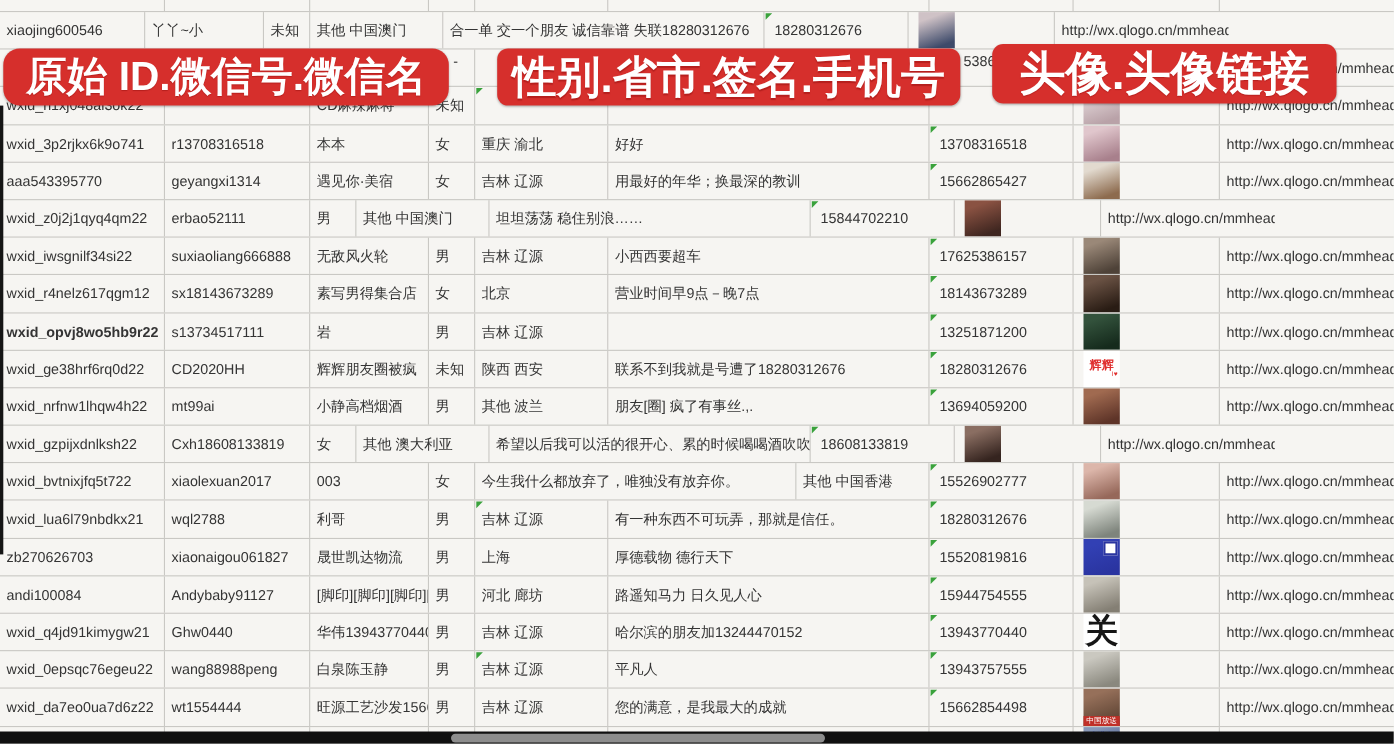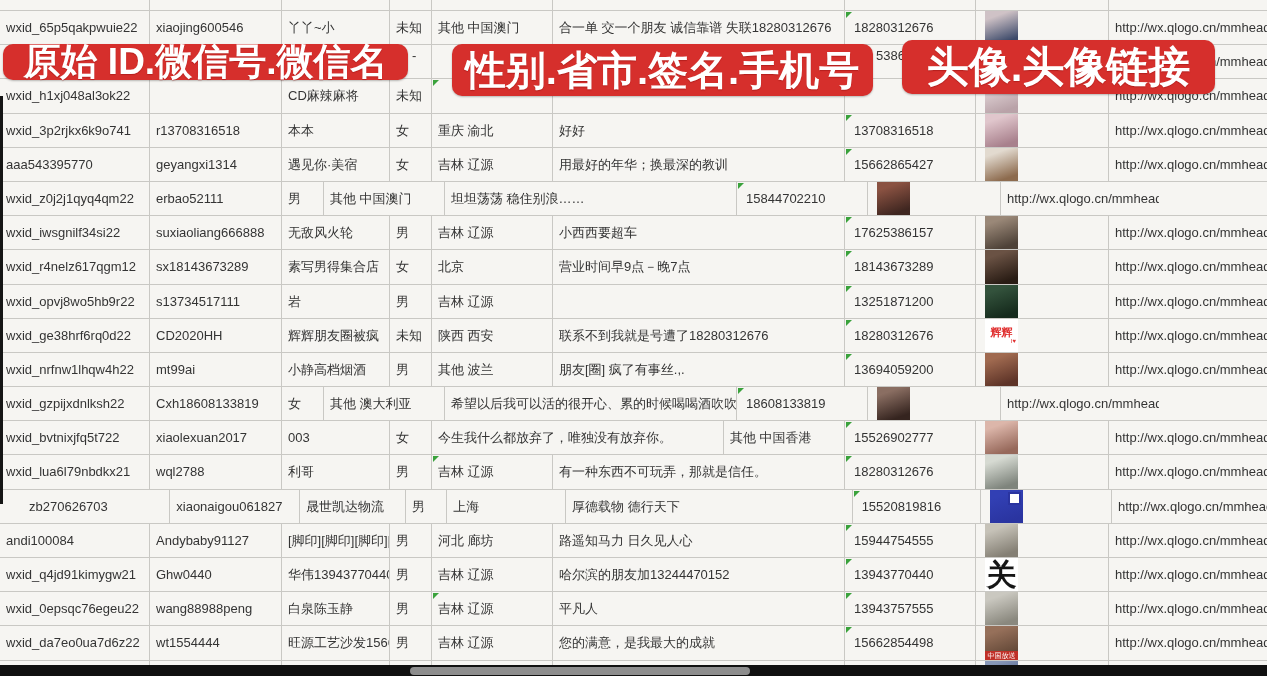--- a/index.html
+++ b/index.html
@@ -36,21 +36,21 @@
     box-shadow:inset 0 0 0 2px #2a34a0;}
   .avatar .strip{position:absolute;left:0;bottom:0;width:100%;height:9px;
     font-size:7px;color:#fff;line-height:9px;text-align:center;letter-spacing:0;}
   .banner{
     position:absolute;z-index:20;background:#d62f2c;border-radius:10px;
     display:flex;align-items:center;justify-content:center;
     color:#fff;font-weight:bold;white-space:nowrap;
     text-shadow:0 1px 1px rgba(120,0,0,.35);
     box-shadow:0 1px 2px rgba(0,0,0,.25);
   }
-  #banner-1{left:3px;top:44px;width:405px;height:36px;font-size:37px;}
+  #banner-1{left:3px;top:44px;width:405px;height:52px;font-size:37px;border-radius:15px;}
   #banner-2{left:452px;top:44px;width:421px;height:52px;font-size:40px;}
   #banner-3{left:902px;top:40px;width:313px;height:54px;font-size:42px;}
   #left-edge{position:absolute;left:0;top:96px;width:3px;height:408px;background:#151515;z-index:15;}
   #bottom-bar{position:absolute;left:0;top:665px;width:1267px;height:11px;background:#101010;z-index:30;}
   #scrubber{position:absolute;left:410px;top:667px;width:340px;height:8px;background:#8d8d8d;border-radius:4px;z-index:31;}
   #overlay-partials{position:absolute;left:0;top:0;z-index:5;}
   .partial-text{position:absolute;font-size:13px;color:#343434;}
 </style>
 </head>
 <body>
@@ -61,21 +61,20 @@
       <div class="cell c-wid" style="width: 132px; line-height: 10px;"></div>
       <div class="cell c-name" style="width: 108px; line-height: 10px;"></div>
       <div class="cell c-gender" style="width: 42px; line-height: 10px;"></div>
       <div class="cell c-region" style="width: 121px; line-height: 10px;"></div>
       <div class="cell c-sig" style="width: 292px; line-height: 10px;"></div>
       <div class="cell c-phone" style="width: 131px; line-height: 10px;"></div>
       <div class="cell c-avatar" style="width: 133px; line-height: 10px;"></div>
       <div class="cell c-link" style="width: 158px; line-height: 10px;"></div>
     </div>
     <div class="row" style="height: 34.2px;">
-      <div class="cell c-id" style="width: 150px; line-height: 33.2px;">wxid_65p5qakpwuie22</div>
       <div class="cell c-wid" style="width: 132px; line-height: 33.2px;">xiaojing600546</div>
       <div class="cell c-name" style="width: 108px; line-height: 33.2px;">丫丫~小</div>
       <div class="cell c-gender" style="width: 42px; line-height: 33.2px;">未知</div>
       <div class="cell c-region" style="width: 121px; line-height: 33.2px;">其他 中国澳门</div>
       <div class="cell c-sig" style="width: 292px; line-height: 33.2px;">合一单 交一个朋友 诚信靠谱 失联18280312676</div>
       <div class="cell c-phone flag" style="width: 131px; line-height: 33.2px;">18280312676</div>
       <div class="cell c-avatar" style="width: 133px; line-height: 33.2px;">
         <div class="avatar" style="height: 33.2px; background: linear-gradient(160deg, rgb(207, 194, 198) 20%, rgb(61, 74, 106) 85%);"></div>
       </div>
       <div class="cell c-link" style="width: 158px; line-height: 33.2px;">http://wx.qlogo.cn/mmhead</div>
@@ -162,21 +161,21 @@
       <div class="cell c-gender" style="width: 42px; line-height: 33.2px;">女</div>
       <div class="cell c-region" style="width: 121px; line-height: 33.2px;">北京</div>
       <div class="cell c-sig" style="width: 292px; line-height: 33.2px;">营业时间早9点－晚7点</div>
       <div class="cell c-phone flag" style="width: 131px; line-height: 33.2px;">18143673289</div>
       <div class="cell c-avatar" style="width: 133px; line-height: 33.2px;">
         <div class="avatar" style="height: 33.2px; background: linear-gradient(160deg, rgb(106, 82, 68) 20%, rgb(41, 28, 20) 85%);"></div>
       </div>
       <div class="cell c-link" style="width: 158px; line-height: 33.2px;">http://wx.qlogo.cn/mmhead</div>
     </div>
     <div class="row" style="height: 34.2px;">
-      <div class="cell c-id" style="width: 150px; line-height: 33.2px;">wxid_opvj8wo5hb9r22</div>
+      <div class="cell c-id" style="width: 150px; line-height: 33.2px; font-weight: bold;">wxid_opvj8wo5hb9r22</div>
       <div class="cell c-wid" style="width: 132px; line-height: 33.2px;">s13734517111</div>
       <div class="cell c-name" style="width: 108px; line-height: 33.2px;">岩</div>
       <div class="cell c-gender" style="width: 42px; line-height: 33.2px;">男</div>
       <div class="cell c-region" style="width: 121px; line-height: 33.2px;">吉林 辽源</div>
       <div class="cell c-sig" style="width: 292px; line-height: 33.2px;"></div>
       <div class="cell c-phone flag" style="width: 131px; line-height: 33.2px;">13251871200</div>
       <div class="cell c-avatar" style="width: 133px; line-height: 33.2px;">
         <div class="avatar" style="height: 33.2px; background: linear-gradient(160deg, rgb(51, 82, 60) 20%, rgb(21, 42, 28) 85%);"></div>
       </div>
       <div class="cell c-link" style="width: 158px; line-height: 33.2px;">http://wx.qlogo.cn/mmhead</div>
@@ -241,21 +240,21 @@
       <div class="cell c-name" style="width: 108px; line-height: 33.2px;">利哥</div>
       <div class="cell c-gender" style="width: 42px; line-height: 33.2px;">男</div>
       <div class="cell c-region flag" style="width: 121px; line-height: 33.2px;">吉林 辽源</div>
       <div class="cell c-sig" style="width: 292px; line-height: 33.2px;">有一种东西不可玩弄，那就是信任。</div>
       <div class="cell c-phone flag" style="width: 131px; line-height: 33.2px;">18280312676</div>
       <div class="cell c-avatar" style="width: 133px; line-height: 33.2px;">
         <div class="avatar" style="height: 33.2px; background: linear-gradient(160deg, rgb(214, 218, 210) 20%, rgb(126, 132, 124) 85%);"></div>
       </div>
       <div class="cell c-link" style="width: 158px; line-height: 33.2px;">http://wx.qlogo.cn/mmhead</div>
     </div>
-    <div class="row" style="height: 34.2px; padding-left: 23px;">
+    <div class="row" style="height: 34.2px;">
       <div class="cell c-id" style="width: 150px; line-height: 33.2px;">zb270626703</div>
       <div class="cell c-wid" style="width: 132px; line-height: 33.2px;">xiaonaigou061827</div>
       <div class="cell c-name" style="width: 108px; line-height: 33.2px;">晟世凯达物流</div>
       <div class="cell c-gender" style="width: 42px; line-height: 33.2px;">男</div>
       <div class="cell c-region" style="width: 121px; line-height: 33.2px;">上海</div>
       <div class="cell c-sig" style="width: 292px; line-height: 33.2px;">厚德载物 德行天下</div>
       <div class="cell c-phone flag" style="width: 131px; line-height: 33.2px;">15520819816</div>
       <div class="cell c-avatar" style="width: 133px; line-height: 33.2px;">
         <div class="avatar" style="height: 33.2px; background: linear-gradient(160deg, rgb(50, 64, 180) 20%, rgb(42, 52, 160) 85%);">
           <div class="qr"></div>

